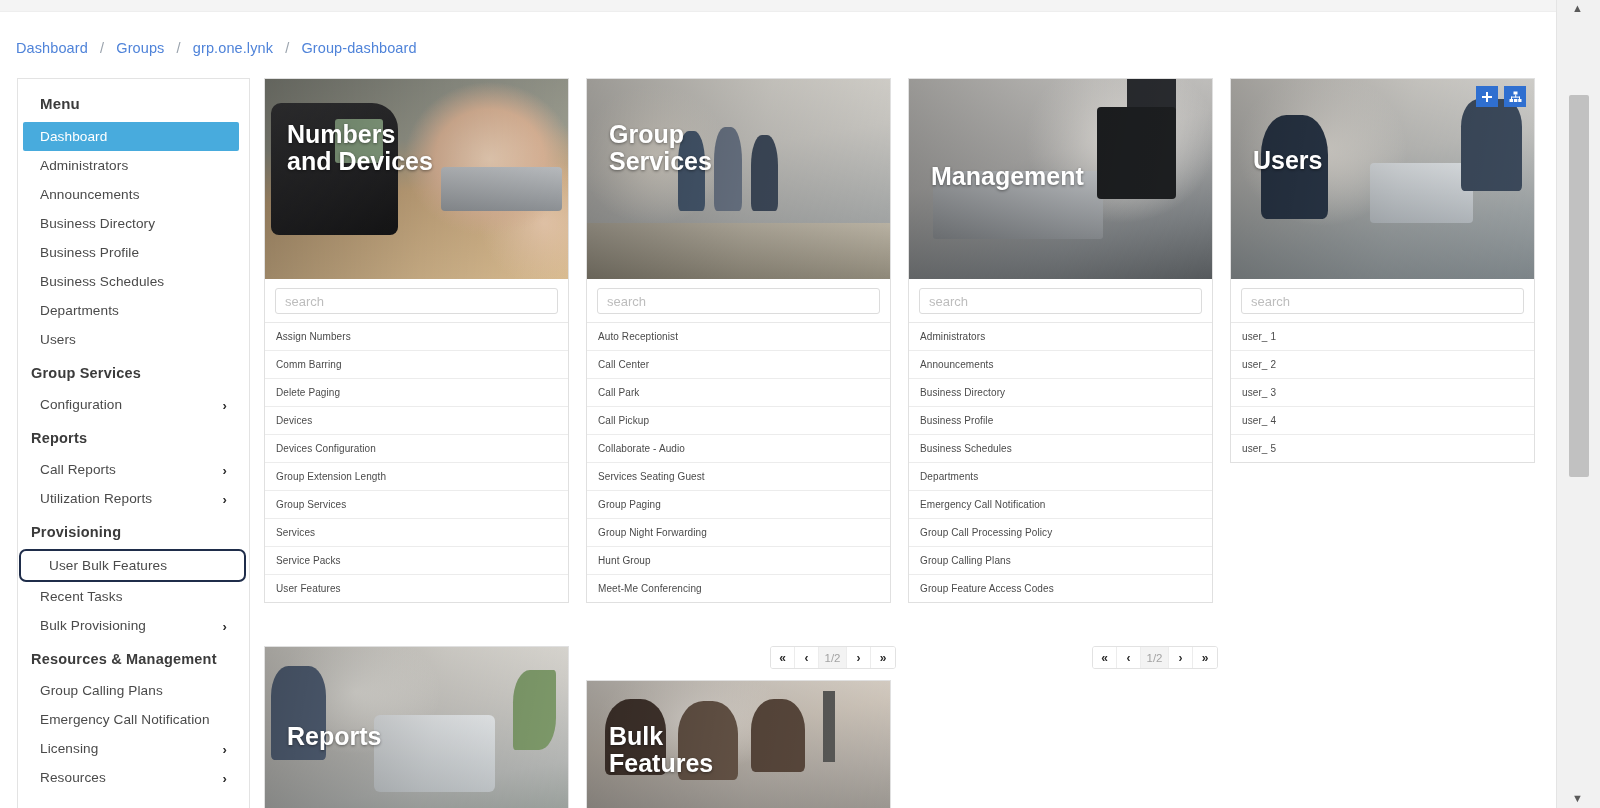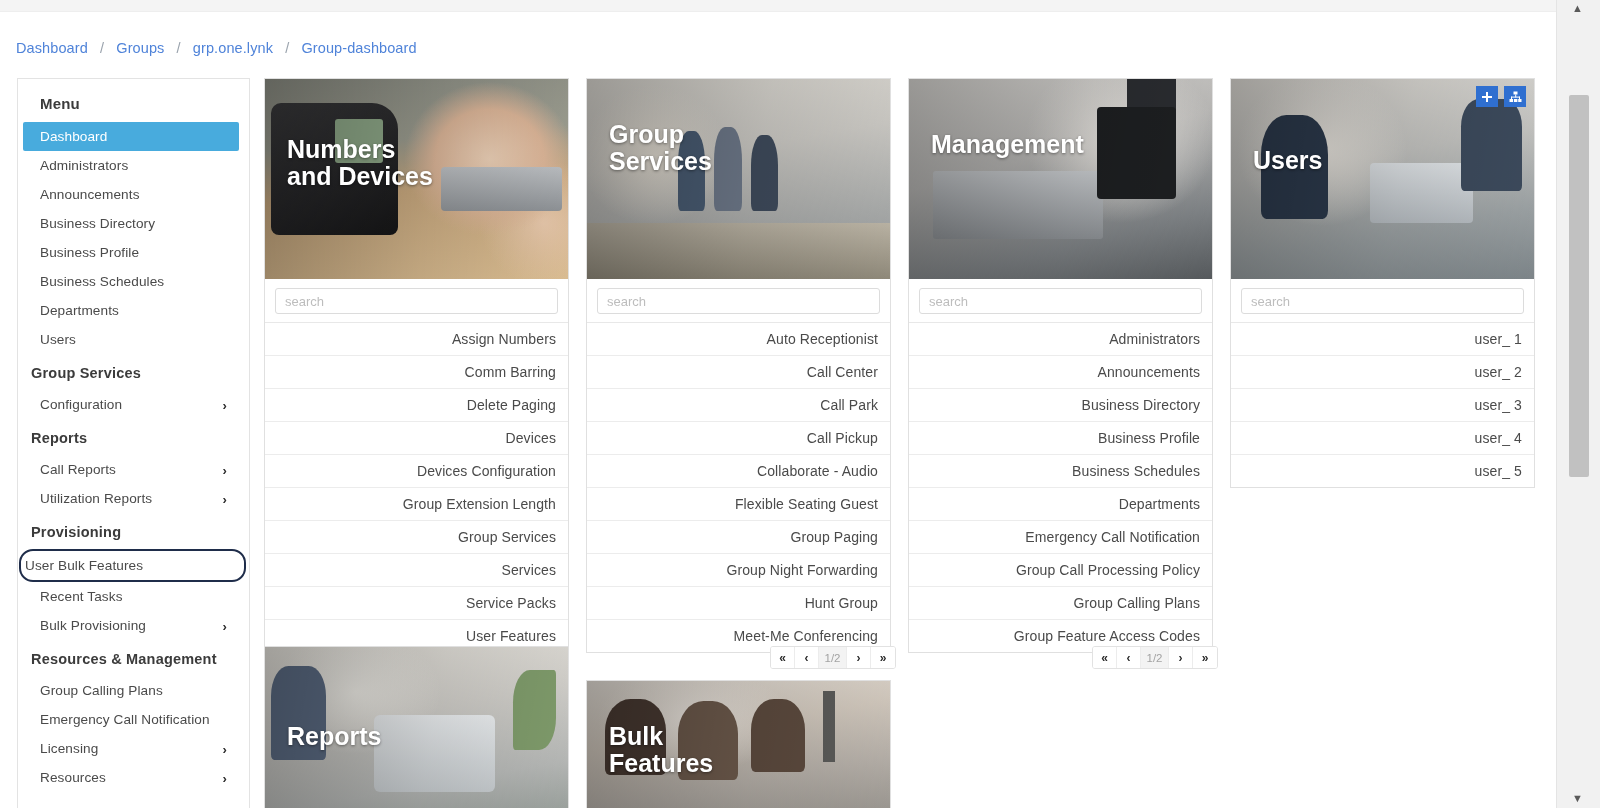--- a/index.html
+++ b/index.html
@@ -63,22 +63,22 @@
     cursor: pointer; white-space: nowrap;
     letter-spacing: .1px;
   }
   .menu-item.active {
     background: #48abdd; color: #ffffff;
     margin: 0 10px 0 5px; border-radius: 2px;
     padding-left: 17px;
   }
   .menu-item.focused {
     border: 2px solid #1f2d4a;
-    margin: 0 3px 0 1px; padding-left: 4px;
-    border-radius: 14px;
+    margin: 0 3px 0 1px; padding-left: 28px;
+    border-radius: 7px;
   }
   .menu-item .chev {
     position: absolute; right: 22px; top: 50%;
     transform: translateY(-50%);
     font-size: 13px; font-weight: 700; color: #2b2b2b;
   }
 
   
   .card {
     position: absolute;
@@ -114,26 +114,25 @@
     width: 100%; height: 26px;
     border: 1px solid #dcdcdc; border-radius: 3px;
     padding: 0 9px; font-size: 13px; color: #555;
     font-family: "Liberation Sans", sans-serif;
     outline: none; background: #fff;
   }
   .card-search::placeholder { color: #bdbdbd; }
 
   .card-list { border-top: 1px solid #e8e8e8; }
   .list-row {
-    font-size: 14px; color: #4a4a4a;
+    font-size: 10px; color: #4a4a4a;
     padding: 8px 12px 8px 11px;
     border-bottom: 1px solid #ececec;
     cursor: pointer; white-space: nowrap;
     letter-spacing: .1px;
-    text-align: right;
   }
   .list-row:last-child { border-bottom: none; }
 
   
   .pager {
     position: absolute;
     display: flex;
     border: 1px solid #e2e2e2;
     border-radius: 3px;
     overflow: hidden;
@@ -346,21 +345,21 @@
       </div>
   </aside>
 
   <section class="card" style="left:264px; top:66px; width:305px;">
     <div class="card-banner">
       <div class="ph ph-phone">
         <div class="obj1"></div>
           <div class="obj2"></div>
           <div class="obj3"></div>
       </div>
-      <div class="banner-title" style="top:42px;margin-top:15px;">Numbers
+      <div class="banner-title" style="top:42px;">Numbers
 and Devices</div>
     </div>
     <div class="card-search-wrap">
       <input class="card-search" type="text" placeholder="search" style="">
     </div>
     <div class="card-list">
         <div class="list-row">Assign Numbers</div>
         <div class="list-row">Comm Barring</div>
         <div class="list-row">Delete Paging</div>
         <div class="list-row">Devices</div>
@@ -386,21 +385,21 @@
     </div>
     <div class="card-search-wrap">
       <input class="card-search" type="text" placeholder="search" style="">
     </div>
     <div class="card-list">
         <div class="list-row">Auto Receptionist</div>
         <div class="list-row">Call Center</div>
         <div class="list-row">Call Park</div>
         <div class="list-row">Call Pickup</div>
         <div class="list-row">Collaborate - Audio</div>
-        <div class="list-row">Flexible Seating Guest</div>
+        <div class="list-row">Services Seating Guest</div>
         <div class="list-row">Group Paging</div>
         <div class="list-row">Group Night Forwarding</div>
         <div class="list-row">Hunt Group</div>
         <div class="list-row">Meet-Me Conferencing</div>
       </div>
   </section>
 
   <div class="pager" style="left:770px; top:634px;">
     <button>«</button>
     <button>‹</button>
@@ -409,21 +408,21 @@
     <button>»</button>
   </div>
 
   <section class="card" style="left:908px; top:66px; width:305px;">
     <div class="card-banner">
       <div class="ph ph-mgmt">
         <div class="obj3"></div>
           <div class="obj1"></div>
           <div class="obj2"></div>
       </div>
-      <div class="banner-title" style="top:52px;">Management</div>
+      <div class="banner-title" style="top:84px;">Management</div>
     </div>
     <div class="card-search-wrap">
       <input class="card-search" type="text" placeholder="search" style="">
     </div>
     <div class="card-list">
         <div class="list-row">Administrators</div>
         <div class="list-row">Announcements</div>
         <div class="list-row">Business Directory</div>
         <div class="list-row">Business Profile</div>
         <div class="list-row">Business Schedules</div>

